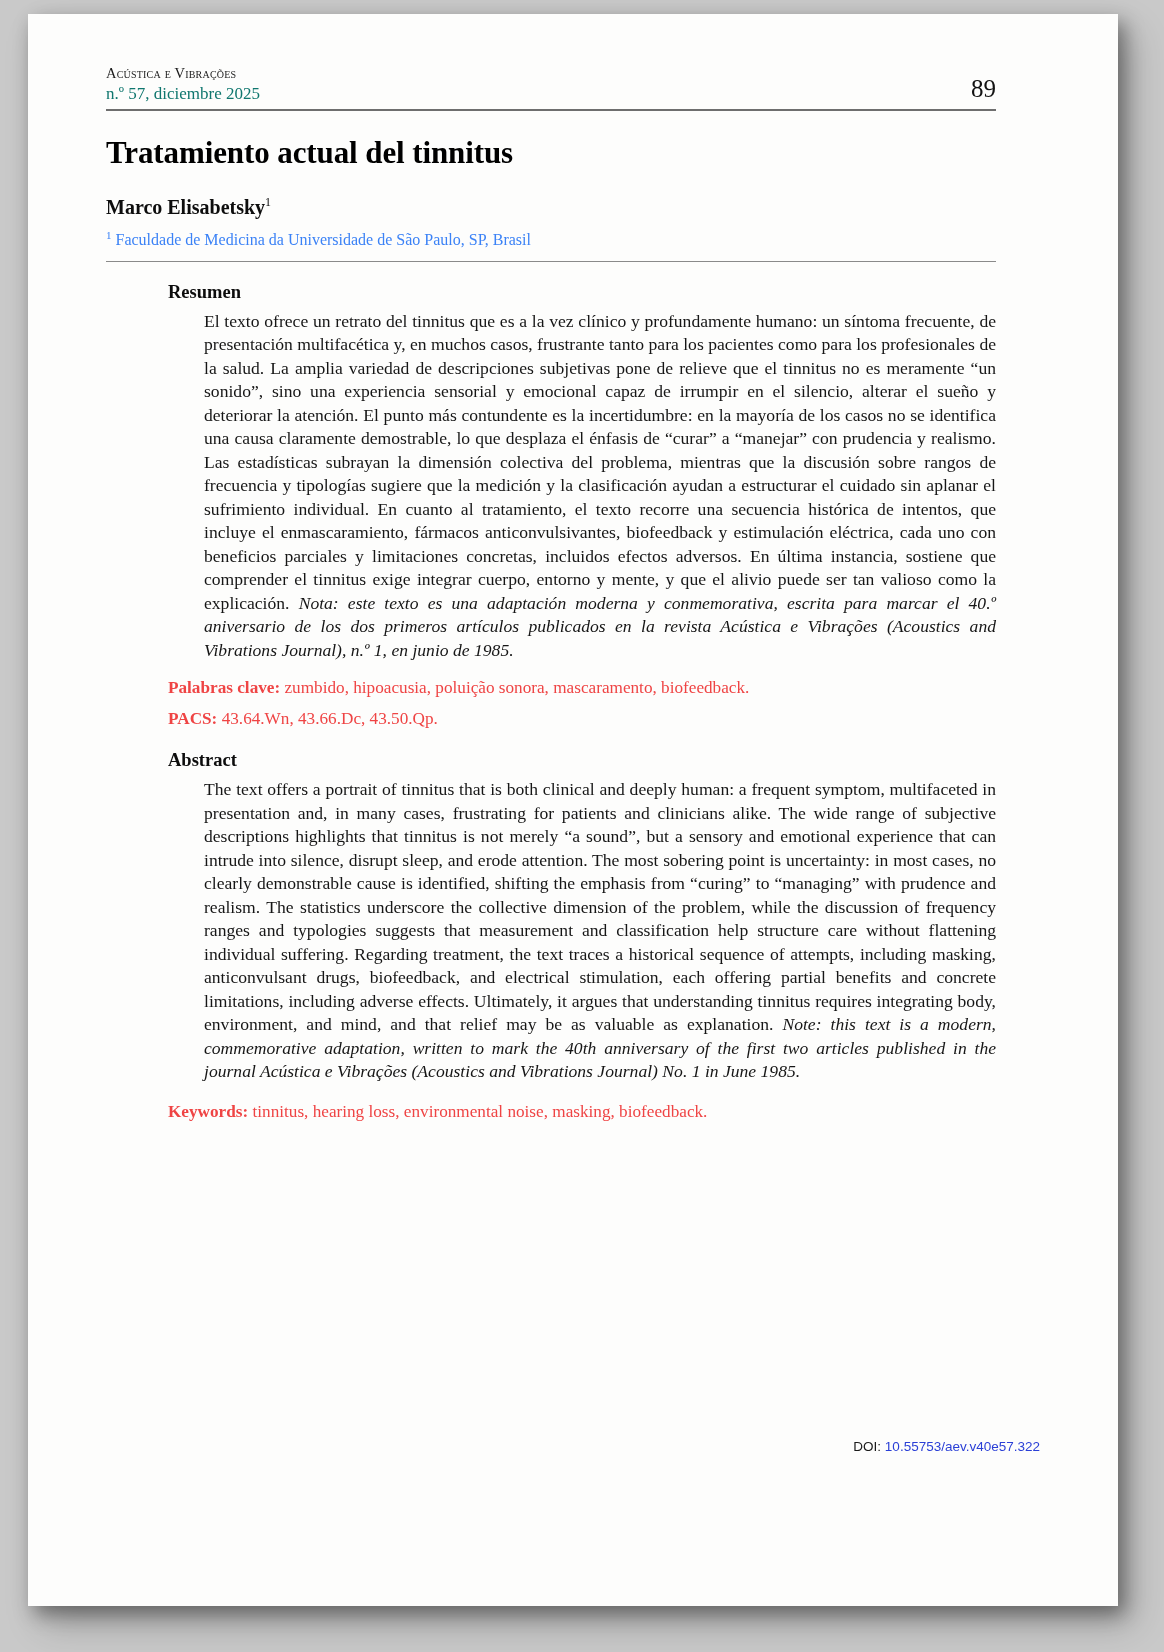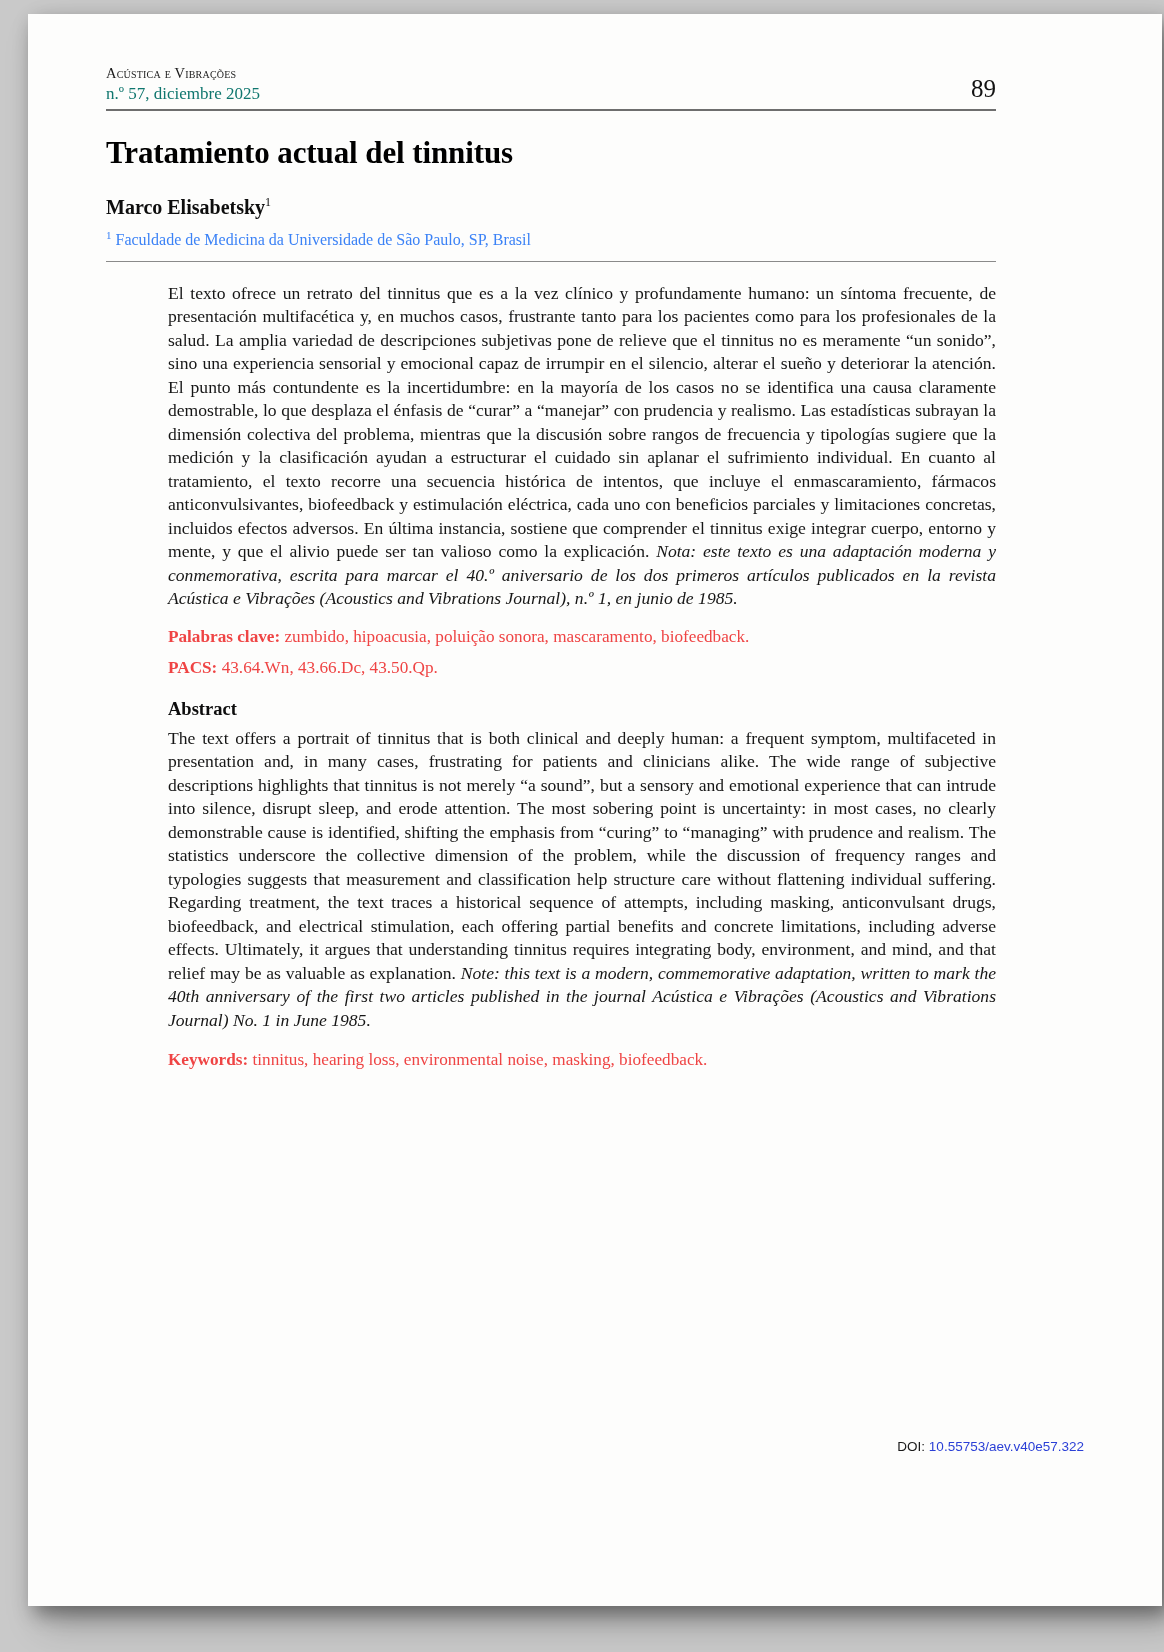--- a/index.html
+++ b/index.html
@@ -12,21 +12,20 @@
     background: #c9c9c9;
     font-family: "Liberation Serif", serif;
     overflow: hidden;
   }
   .page-shadow-wrap {
     position: absolute;
     left: 28px;
     top: 14px;
     width: 1090px;
     height: 1592px;
-    padding-left: 44px;
   }
   .page {
     position: absolute;
     inset: 0;
     background: #fdfdfc;
     box-shadow: 6px 8px 18px rgba(0,0,0,0.38), 14px 18px 34px rgba(0,0,0,0.22);
   }
   .page-inner {
     position: absolute;
     left: 78px;
@@ -114,20 +113,21 @@
   }
   .sec-heading.big {
     font-size: 19px;
   }
   .body-text {
     font-size: 17.6px;
     line-height: 1.335;
     text-align: justify;
     color: #161616;
     hyphens: none;
+    margin-left: 36px;
   }
   .body-text .note {
     font-style: italic;
   }
   .meta-line {
     font-size: 17.2px;
     color: #ef4444;
     margin-top: 16px;
   }
   .meta-line .lbl {
@@ -184,20 +184,21 @@
 
       <div class="affiliation">
         <sup>1</sup>
         <span>Faculdade de Medicina da Universidade de São Paulo, SP, Brasil</span>
       </div>
 
       <div class="rule-thin"></div>
 
       <div class="abstract-block">
 
+        <div class="sec-heading">Resumen</div>
         <div class="body-text"><span>El texto ofrece un retrato del tinnitus que es a la vez clínico y profundamente humano: un síntoma frecuente, de presentación multifacética y, en muchos casos, frustrante tanto para los pacientes como para los profesionales de la salud. La amplia variedad de descripciones subjetivas pone de relieve que el tinnitus no es meramente “un sonido”, sino una experiencia sensorial y emocional capaz de irrumpir en el silencio, alterar el sueño y deteriorar la atención. El punto más contundente es la incertidumbre: en la mayoría de los casos no se identifica una causa claramente demostrable, lo que desplaza el énfasis de “curar” a “manejar” con prudencia y realismo. Las estadísticas subrayan la dimensión colectiva del problema, mientras que la discusión sobre rangos de frecuencia y tipologías sugiere que la medición y la clasificación ayudan a estructurar el cuidado sin aplanar el sufrimiento individual. En cuanto al tratamiento, el texto recorre una secuencia histórica de intentos, que incluye el enmascaramiento, fármacos anticonvulsivantes, biofeedback y estimulación eléctrica, cada uno con beneficios parciales y limitaciones concretas, incluidos efectos adversos. En última instancia, sostiene que comprender el tinnitus exige integrar cuerpo, entorno y mente, y que el alivio puede ser tan valioso como la explicación. </span><span class="note">Nota: este texto es una adaptación moderna y conmemorativa, escrita para marcar el 40.º aniversario de los dos primeros artículos publicados en la revista Acústica e Vibrações (Acoustics and Vibrations Journal), n.º 1, en junio de 1985.</span></div>
 
         <div class="meta-line">
           <span class="lbl">Palabras clave:</span>
           <span>zumbido, hipoacusia, poluição sonora, mascaramento, biofeedback.</span>
         </div>
 
         <div class="meta-line pacs-line">
           <span class="lbl">PACS:</span>
           <span>43.64.Wn, 43.66.Dc, 43.50.Qp.</span>

